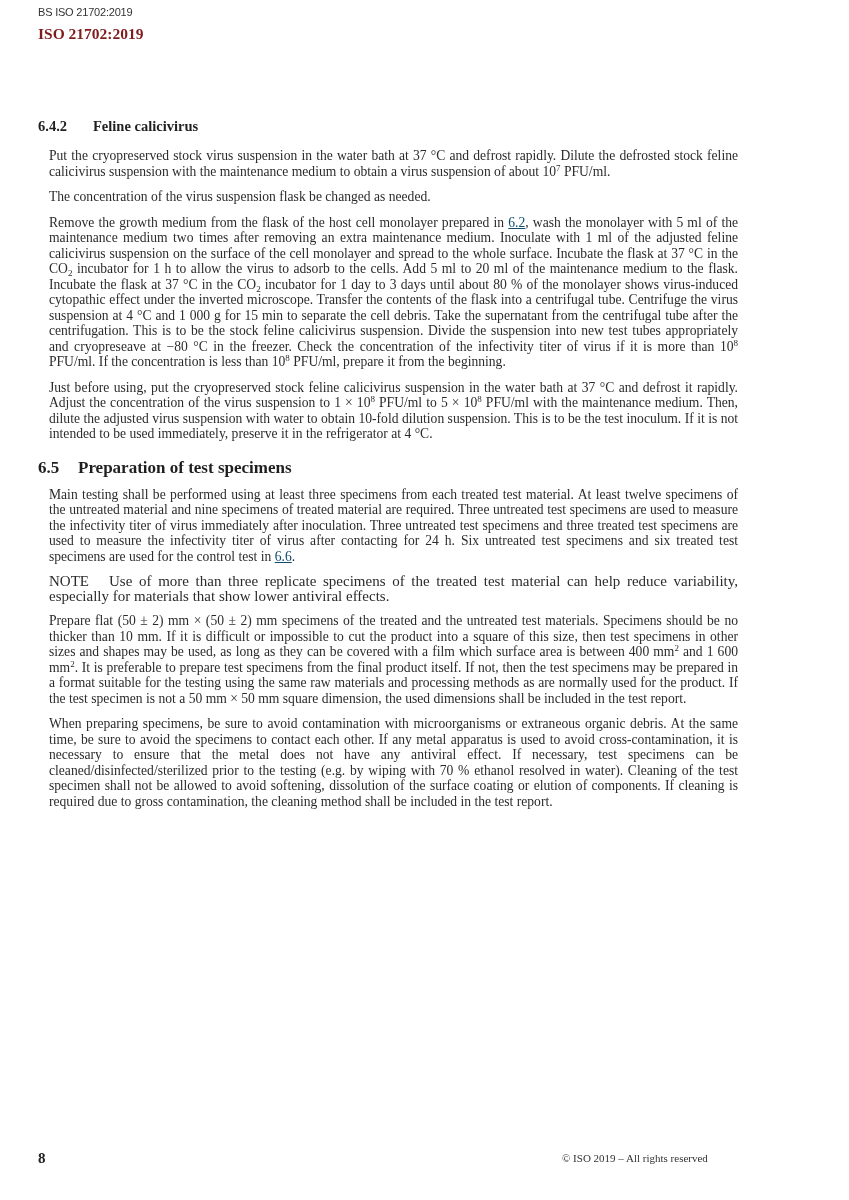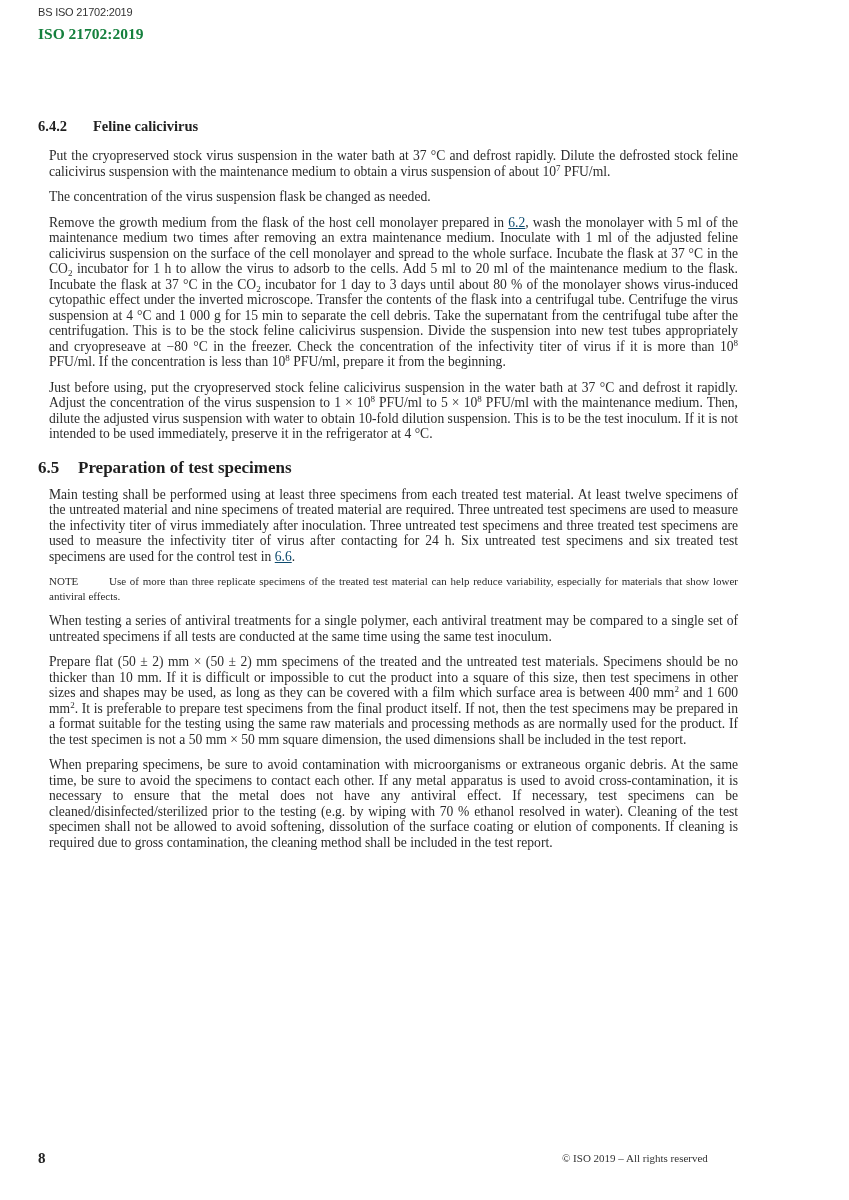--- a/index.html
+++ b/index.html
@@ -3,31 +3,31 @@
   <meta charset="utf-8">
   <style>
     html, body { margin: 0; padding: 0; background: #ffffff; }
     body { width: 849px; height: 1200px; position: relative; overflow: hidden; }
     .page {
       position: absolute; left: 38px; top: 0; width: 700px;
       font-family: "DejaVu Serif", "Liberation Serif", serif;
       color: #2b2b2b;
     }
     .hdr1 { position: absolute; top: 6px; left: 0; font-size: 11px; color: #333; letter-spacing: -0.2px; font-family: Liberation Sans, sans-serif; }
-    .hdr2 { position: absolute; top: 25px; left: 0; font-size: 15.5px; font-weight: bold; color: #15803d; font-family: "Liberation Serif", serif; }
+    .hdr2 { position: absolute; top: 25px; left: 0; font-size: 15.5px; font-weight: bold; color: #7f1d1d; font-family: "Liberation Serif", serif; }
     .content { position: absolute; top: 118px; left: 0; width: 700px; }
     h3 { margin: 0 0 13px 0; font-size: 14.5px; font-weight: bold; color: #1f1f1f; font-family: "Liberation Serif", serif; }
     h3 .num { display: inline-block; width: 55px; }
     h2 { margin: 16px 0 9px 0; font-size: 17px; font-weight: bold; color: #1f1f1f; font-family: "Liberation Serif", serif; }
     h2 .num { display: inline-block; width: 40px; }
     p {
       margin: 0 0 10px 11px; font-size: 13.6px; line-height: 15.5px;
       text-align: justify; font-family: "Liberation Serif", serif; color: #2b2b2b;
     }
-    p.note { font-size: 11px; line-height: 14.5px; }
+    p.note { font-size: 15px; line-height: 14.5px; }
     p.note .lbl { display: inline-block; width: 60px; }
     sup { font-size: 9px; line-height: 0; vertical-align: 5px; }
     sub { font-size: 9px; line-height: 0; vertical-align: -3px; }
     a.ref { color: #0c4a6e; text-decoration: underline; }
     .footer-num { position: absolute; left: 38px; top: 1150px; font-size: 15px; font-weight: bold; font-family: "Liberation Serif", serif; color: #222; }
     .footer-copy { position: absolute; left: 562px; top: 1152px; font-size: 11px; font-family: "Liberation Serif", serif; color: #333; }
   </style>
 </head>
 <body>
 
@@ -45,21 +45,20 @@
     <p><span>Remove the growth medium from the flask of the host cell monolayer prepared in </span><a class="ref">6.2</a><span>, wash the monolayer with 5 ml of the maintenance medium two times after removing an extra maintenance medium. Inoculate with 1 ml of the adjusted feline calicivirus suspension on the surface of the cell monolayer and spread to the whole surface. Incubate the flask at 37 °C in the CO</span><sub>2</sub><span> incubator for 1 h to allow the virus to adsorb to the cells. Add 5 ml to 20 ml of the maintenance medium to the flask. Incubate the flask at 37 °C in the CO</span><sub>2</sub><span> incubator for 1 day to 3 days until about 80 % of the monolayer shows virus-induced cytopathic effect under the inverted microscope. Transfer the contents of the flask into a centrifugal tube. Centrifuge the virus suspension at 4 °C and 1 000 g for 15 min to separate the cell debris. Take the supernatant from the centrifugal tube after the centrifugation. This is to be the stock feline calicivirus suspension. Divide the suspension into new test tubes appropriately and cryopreseave at −80 °C in the freezer. Check the concentration of the infectivity titer of virus if it is more than 10</span><sup>8</sup><span> PFU/ml. If the concentration is less than 10</span><sup>8</sup><span> PFU/ml, prepare it from the beginning.</span></p>
 
     <p style="margin-bottom:16px"><span>Just before using, put the cryopreserved stock feline calicivirus suspension in the water bath at 37 °C and defrost it rapidly. Adjust the concentration of the virus suspension to 1 × 10</span><sup>8</sup><span> PFU/ml to 5 × 10</span><sup>8</sup><span> PFU/ml with the maintenance medium. Then, dilute the adjusted virus suspension with water to obtain 10-fold dilution suspension. This is to be the test inoculum. If it is not intended to be used immediately, preserve it in the refrigerator at 4 °C.</span></p>
 
     <h2><span class="num">6.5</span><span>Preparation of test specimens</span></h2>
 
     <p><span>Main testing shall be performed using at least three specimens from each treated test material. At least twelve specimens of the untreated material and nine specimens of treated material are required. Three untreated test specimens are used to measure the infectivity titer of virus immediately after inoculation. Three untreated test specimens and three treated test specimens are used to measure the infectivity titer of virus after contacting for 24 h. Six untreated test specimens and six treated test specimens are used for the control test in </span><a class="ref">6.6</a><span>.</span></p>
 
     <p class="note"><span class="lbl">NOTE</span><span>Use of more than three replicate specimens of the treated test material can help reduce variability, especially for materials that show lower antiviral effects.</span></p>
 
-    <p>When testing a series of antiviral treatments for a single polymer, each antiviral treatment may be compared to a single set of untreated specimens if all tests are conducted at the same time using the same test inoculum.</p>
 
     <p><span>Prepare flat (50 ± 2) mm × (50 ± 2) mm specimens of the treated and the untreated test materials. Specimens should be no thicker than 10 mm. If it is difficult or impossible to cut the product into a square of this size, then test specimens in other sizes and shapes may be used, as long as they can be covered with a film which surface area is between 400 mm</span><sup>2</sup><span> and 1 600 mm</span><sup>2</sup><span>. It is preferable to prepare test specimens from the final product itself. If not, then the test specimens may be prepared in a format suitable for the testing using the same raw materials and processing methods as are normally used for the product. If the test specimen is not a 50 mm × 50 mm square dimension, the used dimensions shall be included in the test report.</span></p>
 
     <p>When preparing specimens, be sure to avoid contamination with microorganisms or extraneous organic debris. At the same time, be sure to avoid the specimens to contact each other. If any metal apparatus is used to avoid cross-contamination, it is necessary to ensure that the metal does not have any antiviral effect. If necessary, test specimens can be cleaned/disinfected/sterilized prior to the testing (e.g. by wiping with 70 % ethanol resolved in water). Cleaning of the test specimen shall not be allowed to avoid softening, dissolution of the surface coating or elution of components. If cleaning is required due to gross contamination, the cleaning method shall be included in the test report.</p>
   </div>
 </div>
 
 <div class="footer-num">8</div>
 <div class="footer-copy">© ISO 2019 – All rights reserved</div>
 

